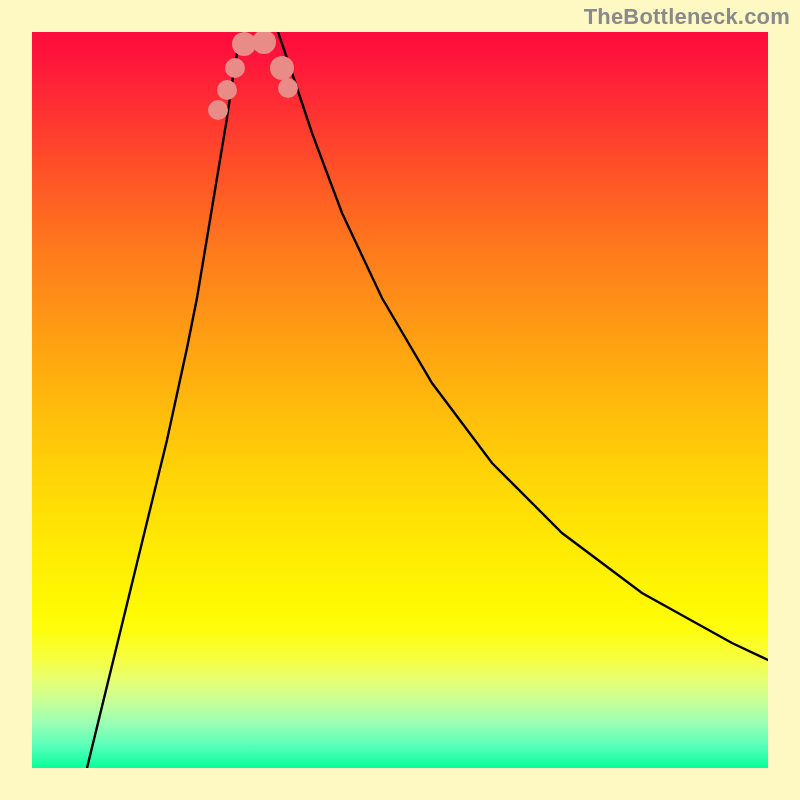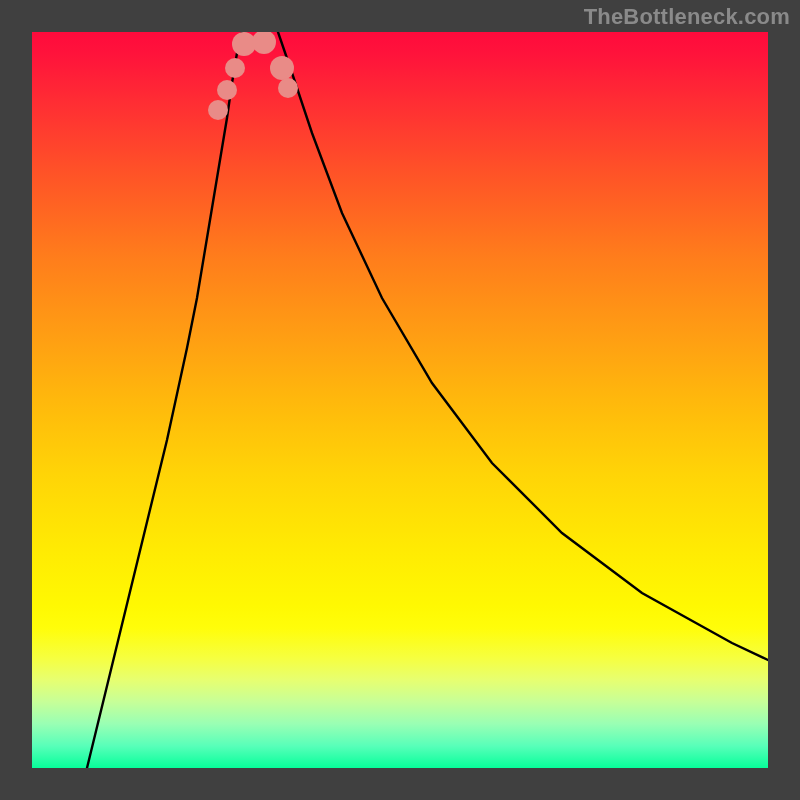--- a/index.html
+++ b/index.html
@@ -9,21 +9,21 @@
     height: 800px;
     background: #000;
     overflow: hidden;
   }
   .frame {
     position: absolute;
     left: 0;
     top: 0;
     width: 800px;
     height: 800px;
-    background: #404040;
+    background: #fef9c3;
   }
   .plot {
     position: absolute;
     left: 32px;
     top: 32px;
     width: 736px;
     height: 736px;
     overflow: hidden;
   }
   .gradient {

